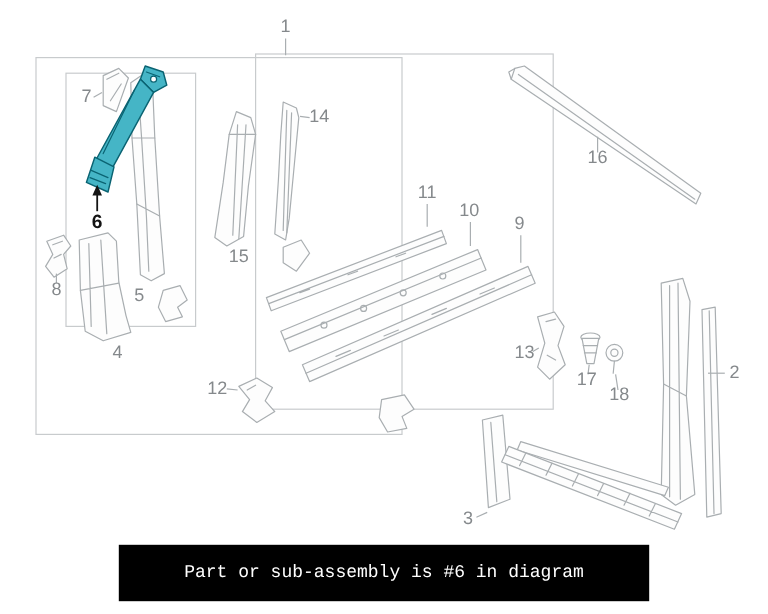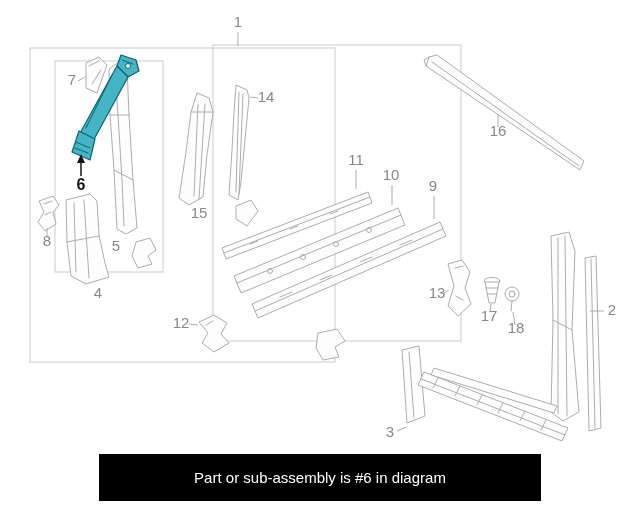--- a/index.html
+++ b/index.html
@@ -28,21 +28,21 @@
 
   
   .lbl { fill: #85898c; font-family: "Liberation Sans", sans-serif; font-size: 15px; text-anchor: middle; }
   .lbl-active { fill: #141414; font-weight: bold; font-size: 16px; }
 
   
   .banner {
     position: absolute; left: 99px; top: 454px; width: 442px; height: 47px;
     background: #000000; color: #ffffff;
     display: flex; flex-direction: column; align-items: center; justify-content: center;
-    font-family: Liberation Sans, sans-serif; font-size: 15px; line-height: 19px;
+    font-family: Liberation Mono, monospace; font-size: 15px; line-height: 19px;
     text-align: center;
   }
 </style>
 </head>
 <body>
 
 <div class="stage">
 
   <svg width="640" height="512" viewBox="0 0 640 512">
 

